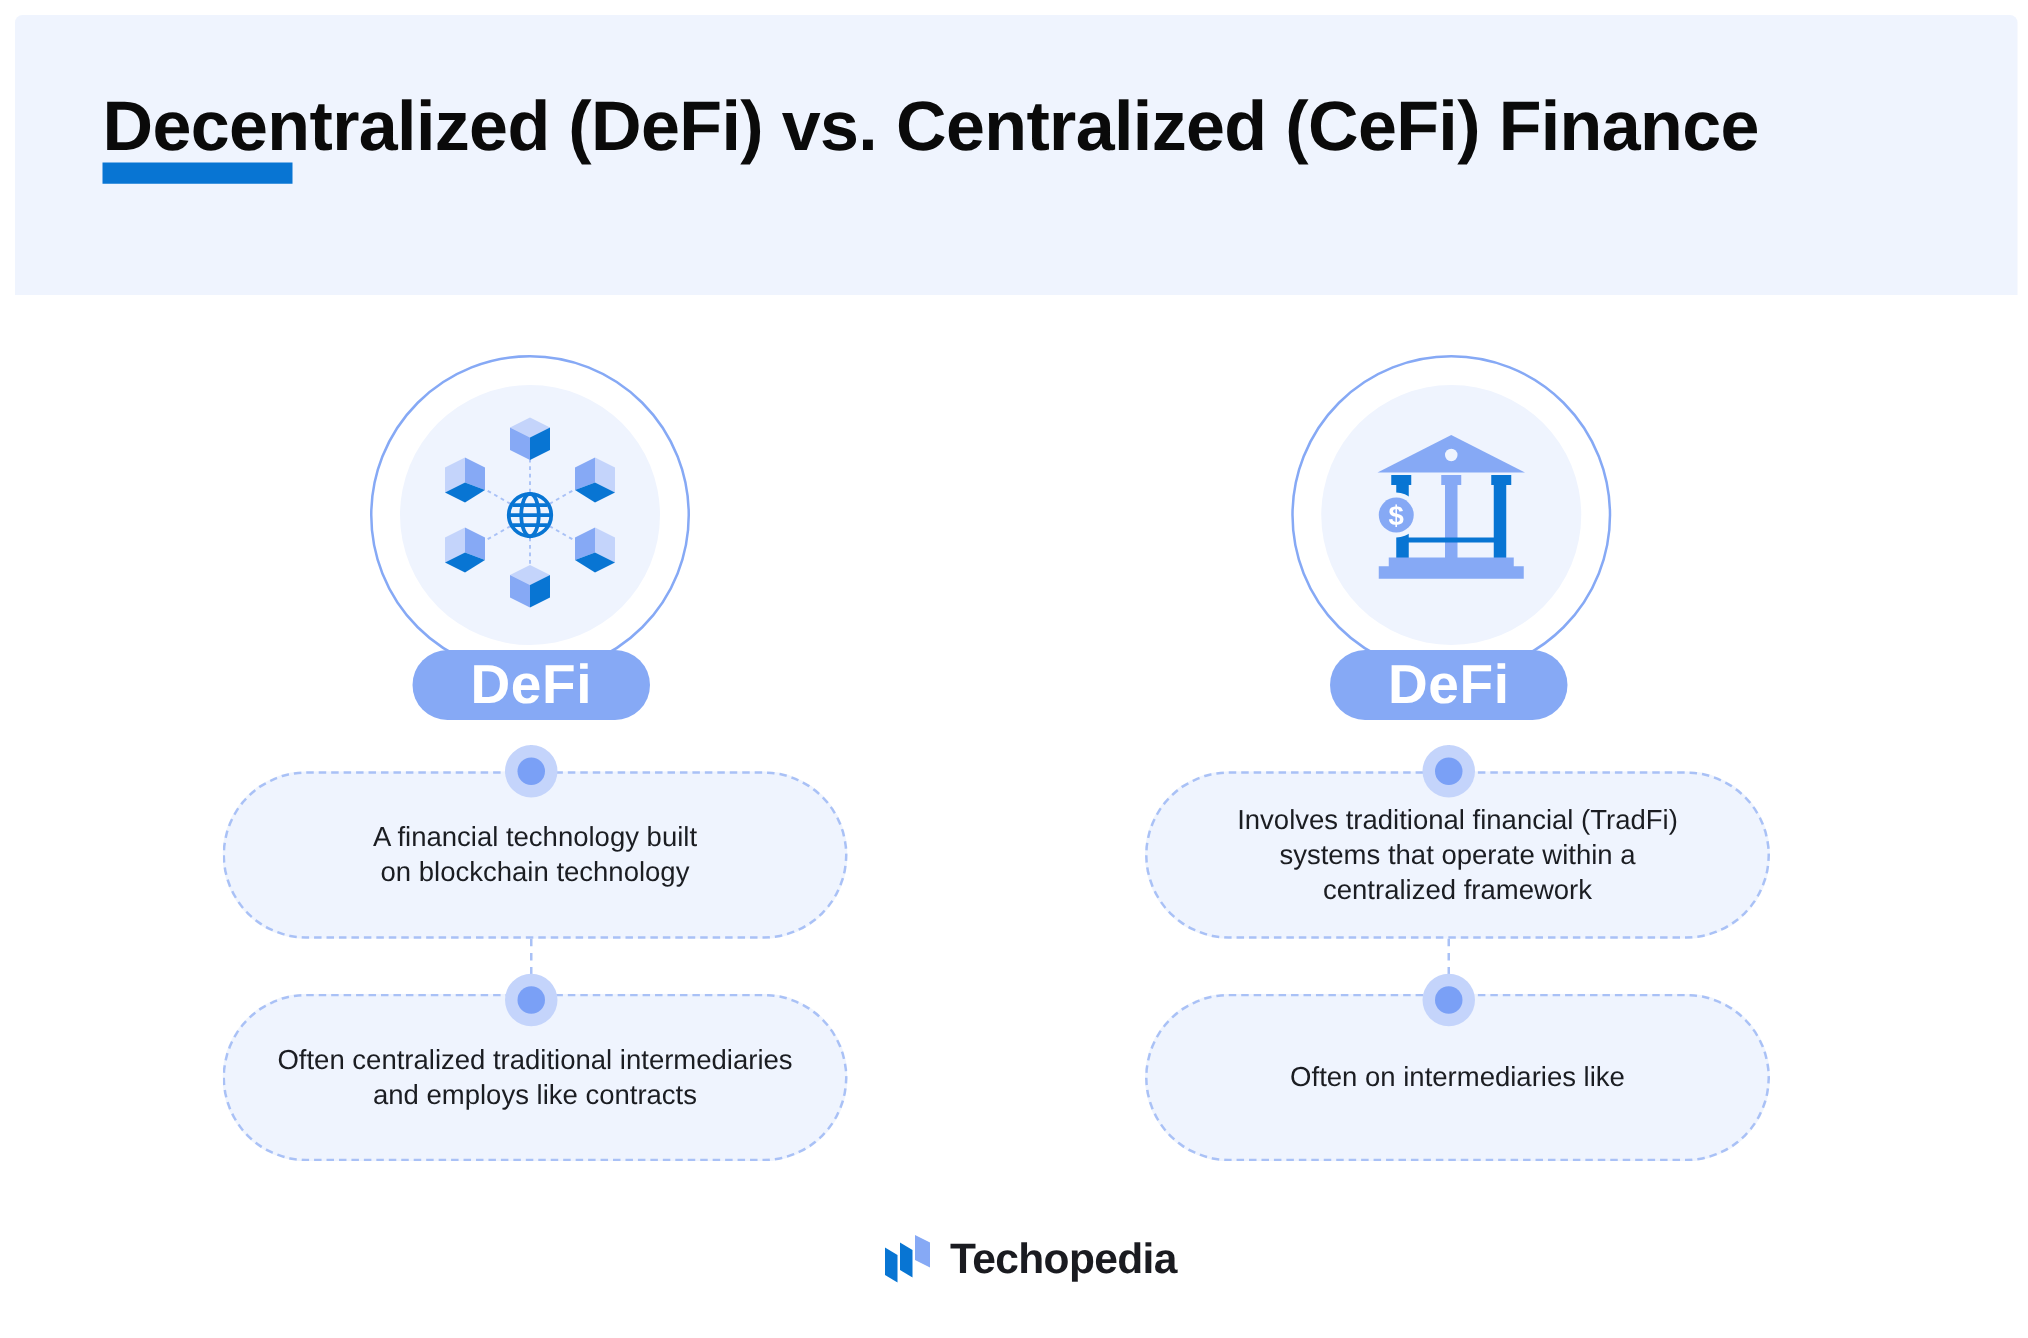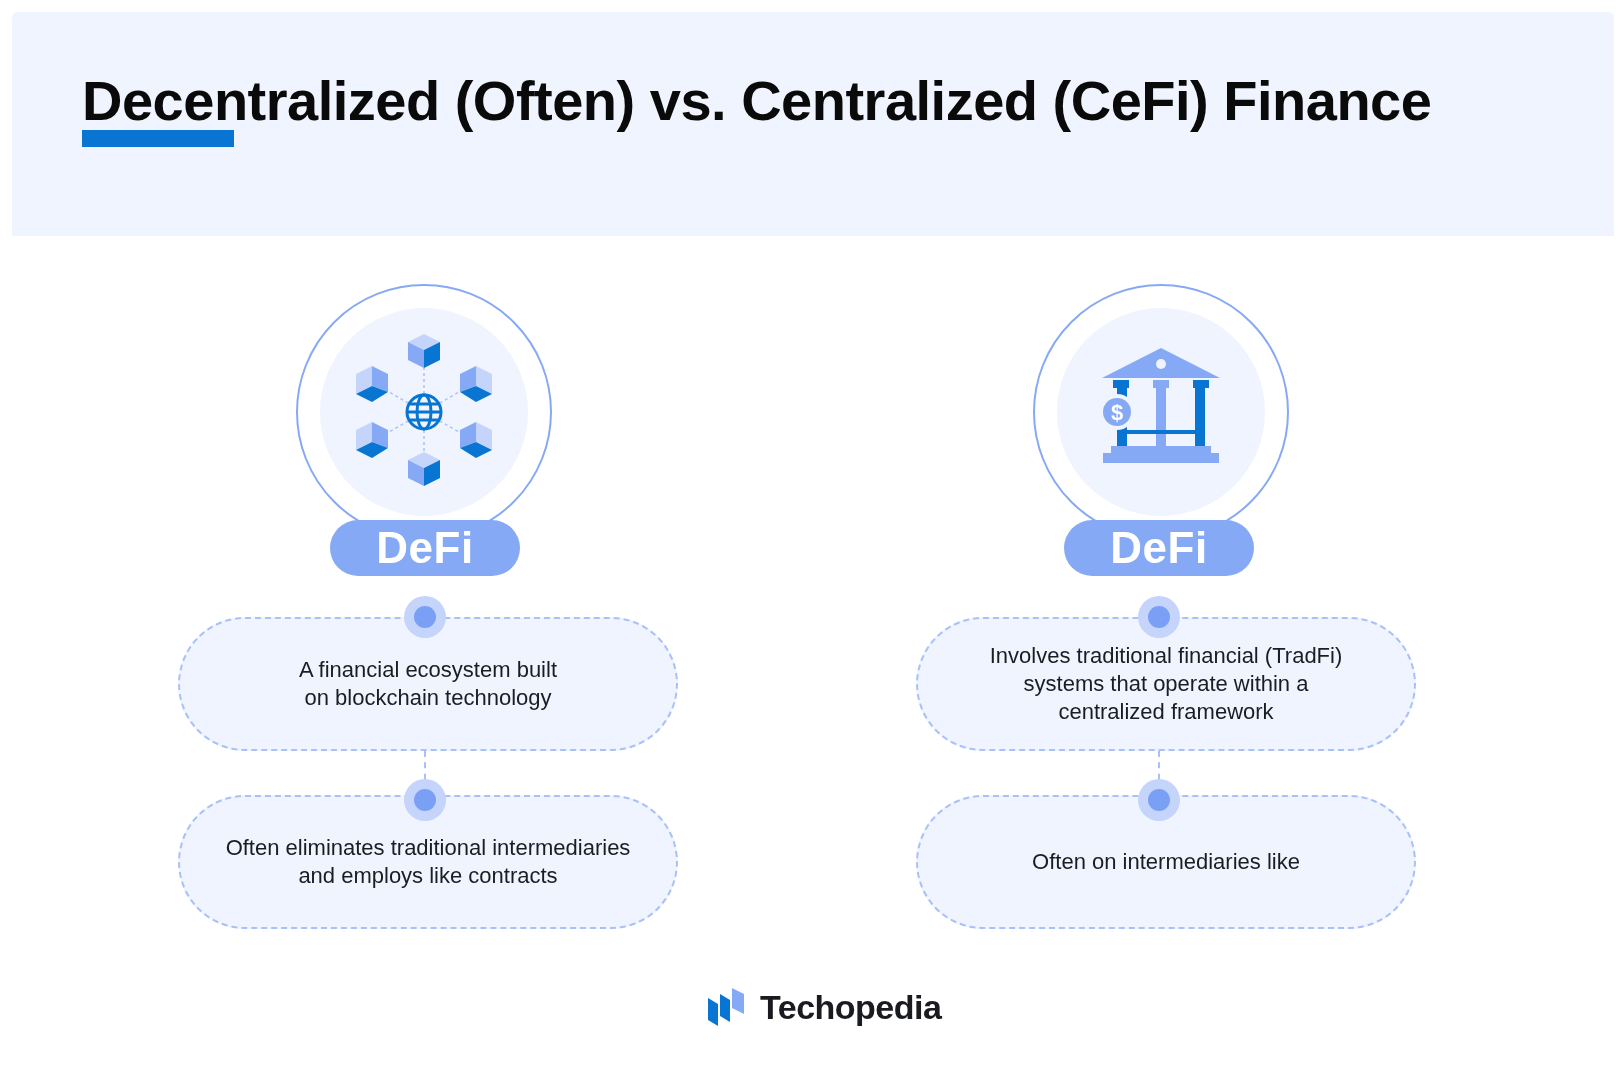--- a/index.html
+++ b/index.html
@@ -52,21 +52,21 @@
   }
   .card span { display: block; }
 
   .logo { position: absolute; left: 706px; top: 986px; display: flex; align-items: center; text-align: right; }
   .logo-text { font-weight: 700; font-size: 34px; color: #1a1b20; margin-left: 14px; letter-spacing: -0.5px; }
 </style>
 </head>
 <body>
 
 <div class="header"></div>
-<h1 class="title">Decentralized (Often) vs. Centralized (CeFi) Finance</h1>
+<h1 class="title">Decentralized (DeFi) vs. Centralized (CeFi) Finance</h1>
 <div class="title-bar"></div>
 
 <div class="col defi">
   <div class="ring">
     <div class="inner">
       <svg width="208" height="208" viewBox="0 0 208 208">
         <g stroke="#a9c1f6" stroke-width="1.5" stroke-dasharray="3 3">
           <line x1="104" y1="104" x2="104" y2="50"></line>
           <line x1="104" y1="104" x2="104" y2="158"></line>
           <line x1="104" y1="104" x2="55" y2="76"></line>
@@ -120,32 +120,32 @@
     </div>
   </div>
   <div class="pill">DeFi</div>
 
   <div class="stem" style="top:596px;height:30px;"></div>
   <div class="dot-outer" style="top:596px;">
       <div class="dot-inner"></div>
     </div>
   <div class="card" style="top:617px;">
     <div>
-      <span>A financial ecosystem built</span>
+      <span>A financial technology built</span>
       <span>on blockchain technology</span>
     </div>
   </div>
 
   <div class="stem" style="top:751px;height:40px;"></div>
   <div class="dot-outer" style="top:779px;">
       <div class="dot-inner"></div>
     </div>
   <div class="card" style="top:795px;">
     <div>
-      <span>Often eliminates traditional intermediaries</span>
+      <span>Often centralized traditional intermediaries</span>
       <span>and employs like contracts</span>
     </div>
   </div>
 </div>
 
 <div class="col cefi">
   <div class="ring" style="left:89px;">
     <div class="inner">
       <svg width="208" height="208" viewBox="0 0 208 208">
 

